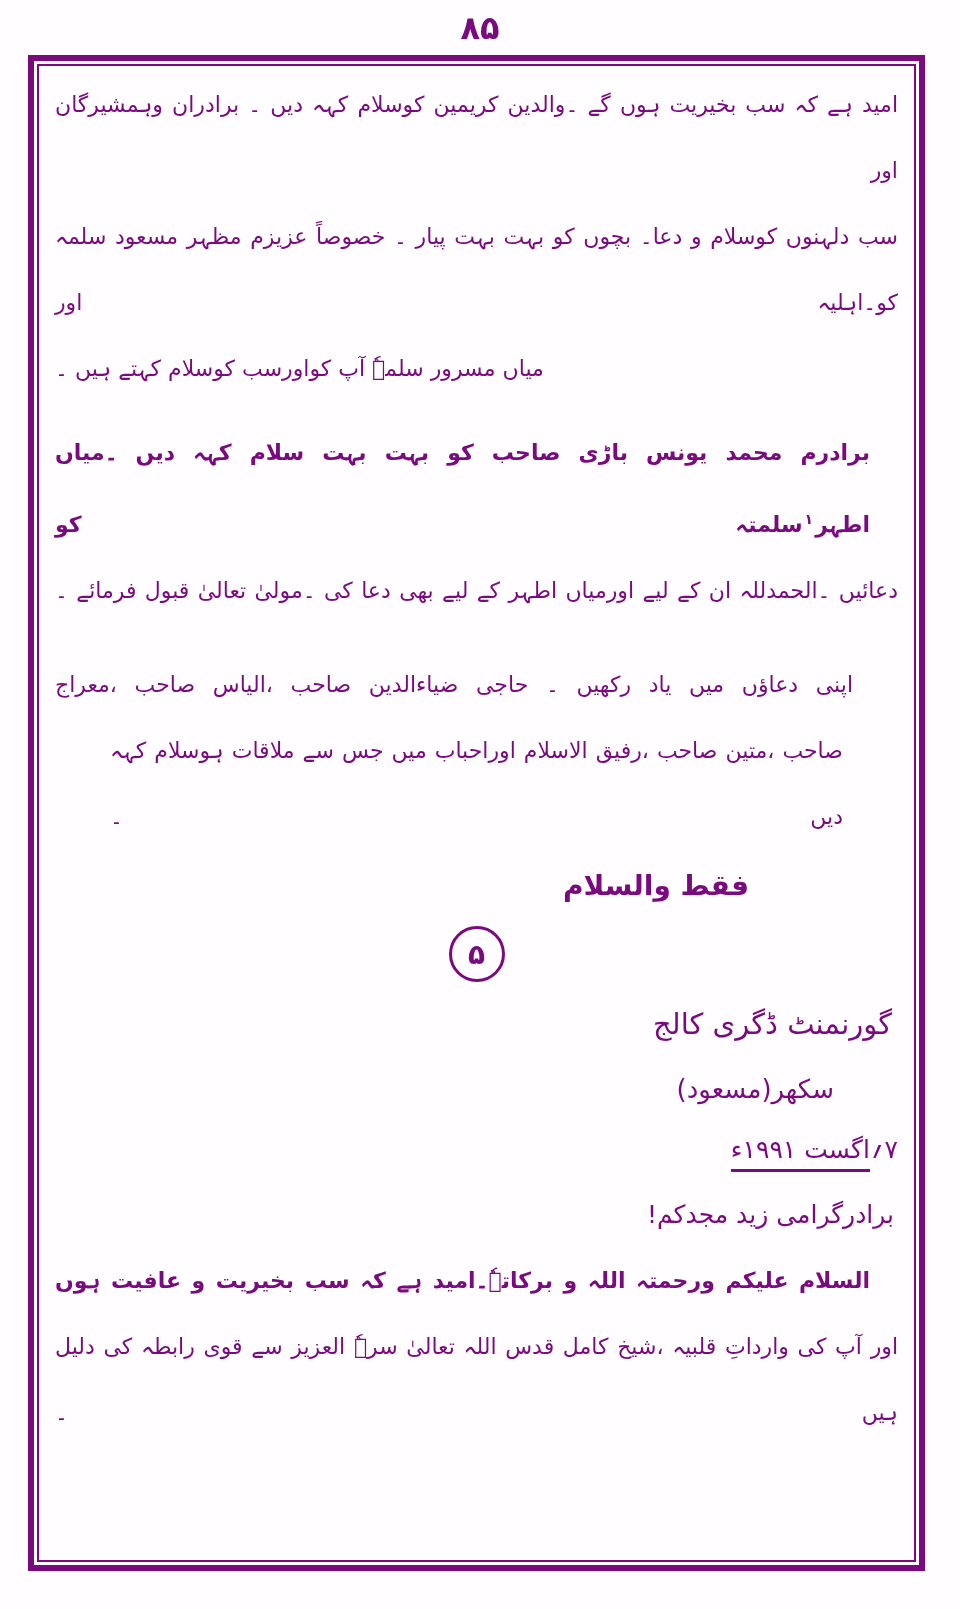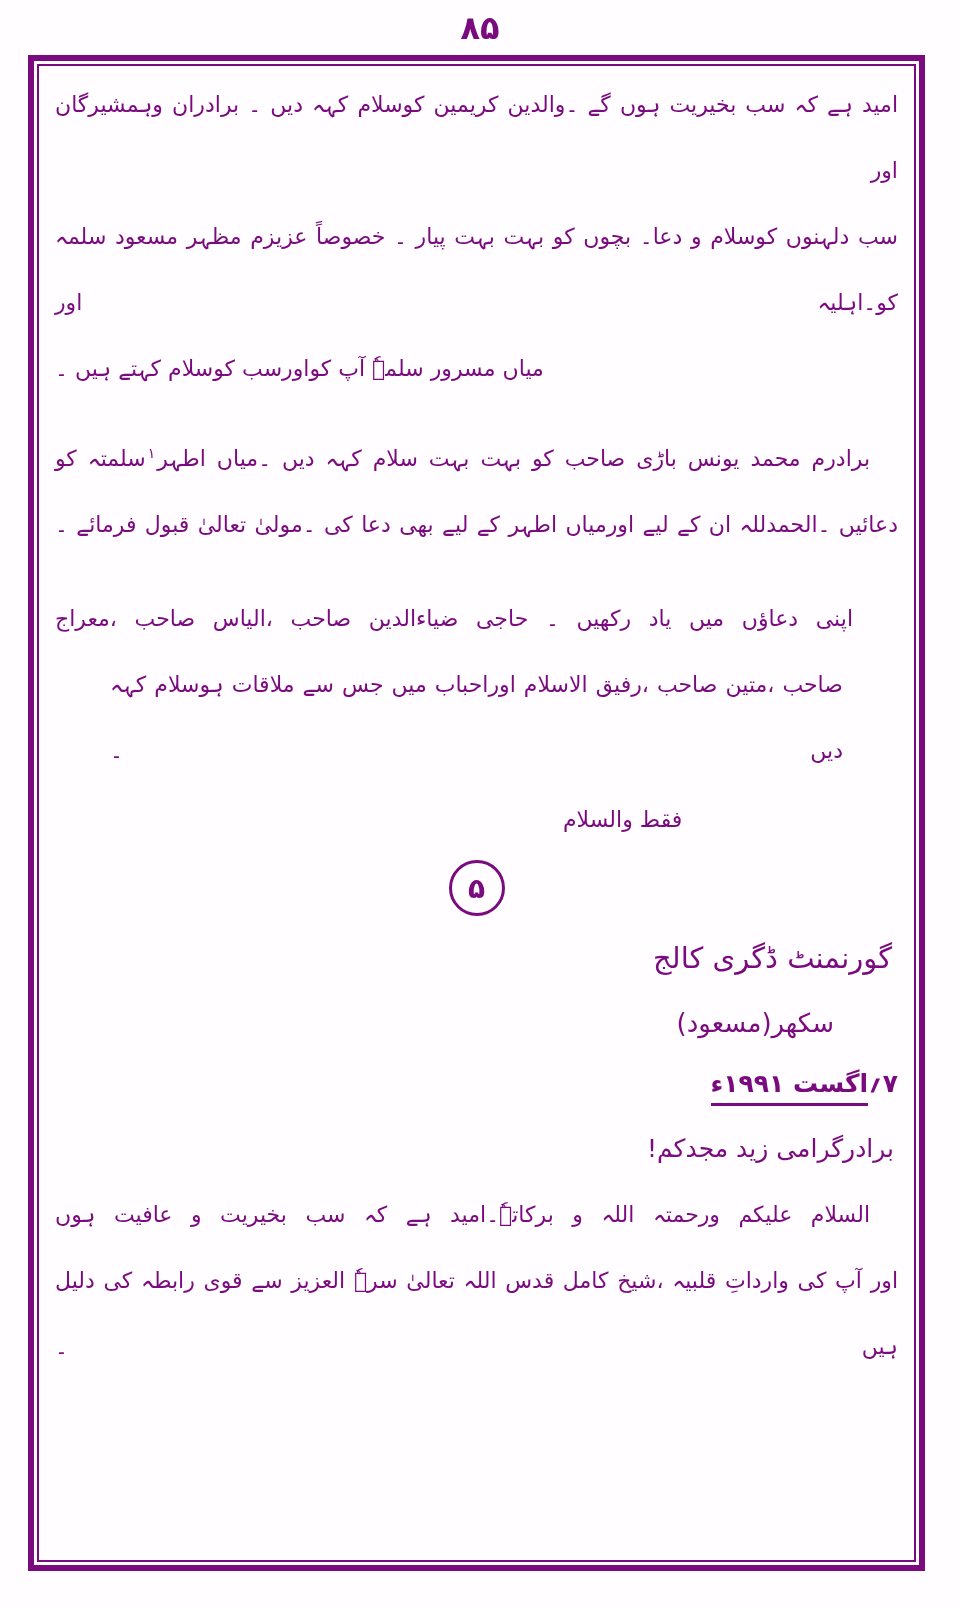--- a/index.html
+++ b/index.html
@@ -33,32 +33,32 @@
     display:flex; flex-direction:column;
   }
 
   .ln {
     font-size:22px; line-height:66px; width:100%;
     white-space:normal;
   }
   .just { text-align:justify; text-align-last:justify; -moz-text-align-last:justify; }
   .left-flush { text-align:left; }
   .right-flush { text-align:right; }
-  .ind28 { padding-right:28px; }
+  .ind28 { padding-right:28px;font-weight:bold; }
   .ind45 { padding-right:45px; }
   .inset { padding-right:55px; padding-left:55px; }
   .mt18 { margin-top:18px; }
   .mt28 { margin-top:28px; }
   sup.fn-ref { font-size:14px; vertical-align:super; padding:0 2px; }
 
   .closing {
     margin:10px 0 0 0; width:fit-content;
     margin-left:0; margin-right:auto;      
     padding-left:508px;                     
-    font-size:22px; line-height:52px; white-space:nowrap;
+    font-size:28px; line-height:52px; white-space:nowrap;font-weight:bold;
   }
   .closing-inner { white-space:nowrap; }
   .sig {
     width:fit-content; margin-right:auto; margin-left:388px;
     font-size:24px; line-height:56px; white-space:nowrap;
   }
   .sig-name { font-weight:bold; font-size:26px; letter-spacing:1px; }
   .sig-suffix { font-size:17px; }
 
   .circle-num {
@@ -75,21 +75,21 @@
   .college {
     margin:12px 6px 0 auto; width:fit-content;
     font-size:29px; line-height:60px; font-weight:500; white-space:nowrap;
   }
   .city {
     margin:6px 64px 0 auto; width:fit-content;
     font-size:26px; line-height:58px; white-space:nowrap;
   }
   .date-line {
     margin:4px 0 0 auto; width:fit-content;
-    font-size:25px; line-height:56px; white-space:nowrap;font-weight:bold;
+    font-size:25px; line-height:56px; white-space:nowrap;
   }
   .date-underlined { border-bottom:3px solid var(--ink); padding-bottom:5px; }
   .salutation {
     margin:8px 4px 0 auto; width:fit-content;
     font-size:25px; line-height:58px; white-space:nowrap;
   }
   .body-start { margin-top:4px; }
 </style>
 </head>
 <body>

